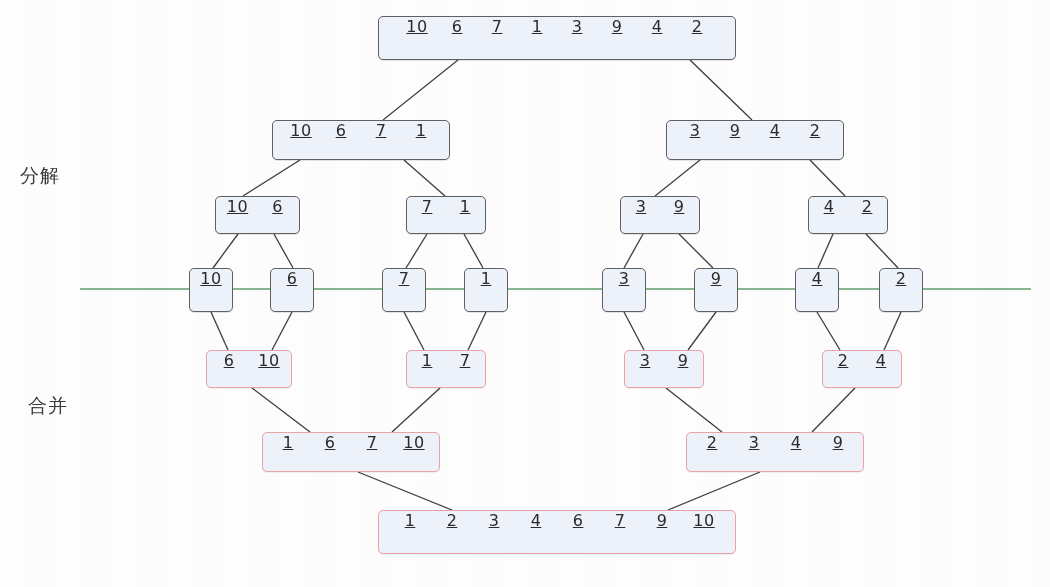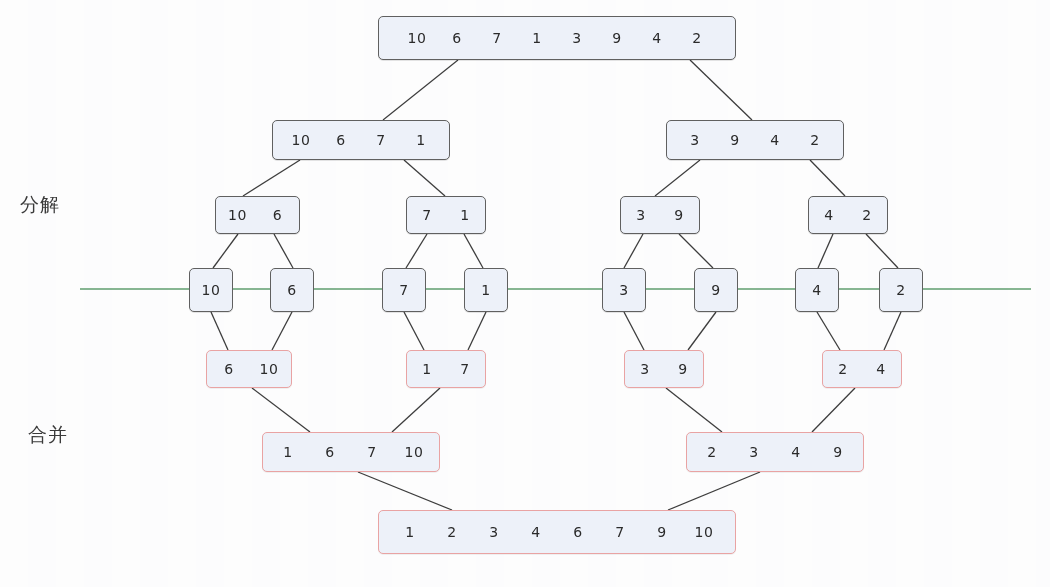--- a/index.html
+++ b/index.html
@@ -24,50 +24,50 @@
     position: absolute;
     left: 0; top: 0;
     width: 1050px;
     height: 587px;
     pointer-events: none;
   }
   .node {
     position: absolute;
     box-sizing: border-box;
     display: flex;
-    align-items: center;
+    align-items: flex-start;
     justify-content: center;
     border-radius: 5px;
     background: #edf1f9;
-    font-size: 14px;
+    font-size: 16px;
     color: #2b2b2b;
     letter-spacing: 0.5px;
     white-space: nowrap;
     z-index: 2;
+    text-decoration: underline;
   }
   .node.split {
     border: 1.6px solid #606060;
     box-shadow: 0 1px 0 rgba(0,0,0,0.10);
   }
   .node.merge {
     border: 1.8px solid #e9a3a3;
     box-shadow: 0 1px 0 rgba(0,0,0,0.05);
   }
   .node .cell {
     display: inline-block;
     text-align: center;
   }
   .phase-label {
     position: absolute;
     font-family: "DejaVu Sans", "Liberation Sans", sans-serif;
     font-size: 19px;
     color: #3a3a3a;
     letter-spacing: 1px;
     z-index: 2;
-    margin-top: 29px;
   }
 </style>
 </head>
 <body>
 
 <div id="canvas">
 
   <svg id="wires" viewBox="0 0 1050 587" xmlns="http://www.w3.org/2000/svg">
       <line x1="458" y1="60" x2="383" y2="120" stroke="#3d3d3d" stroke-width="1.3"></line>
       <line x1="690" y1="60" x2="752" y2="120" stroke="#3d3d3d" stroke-width="1.3"></line>

